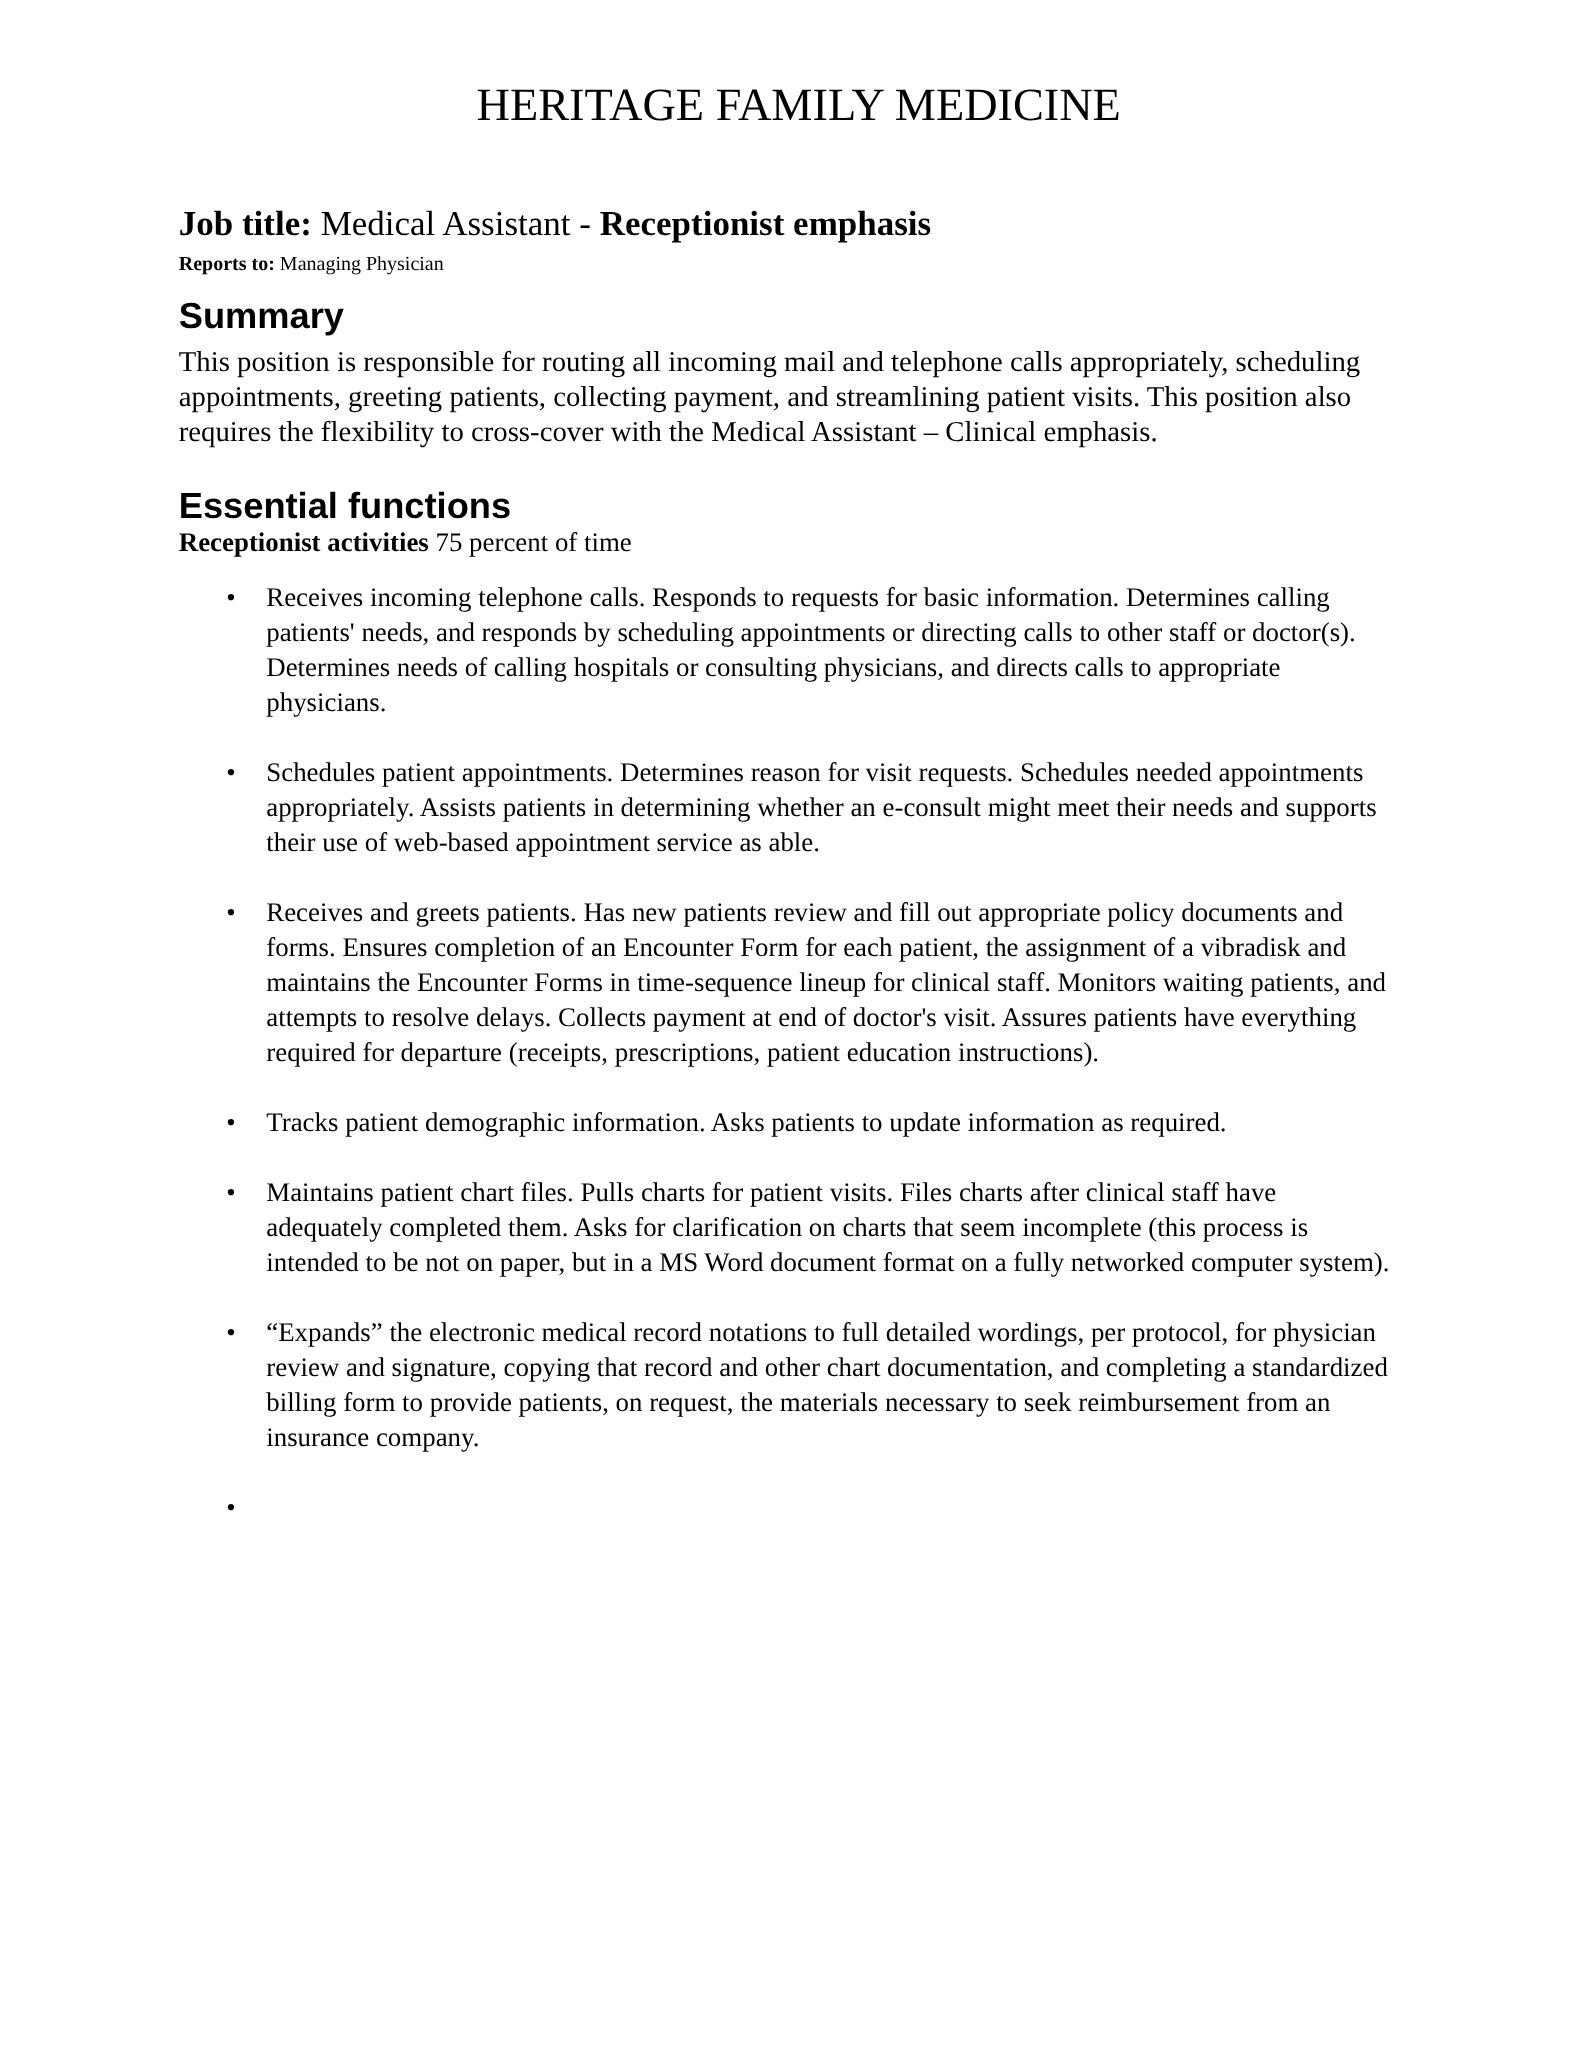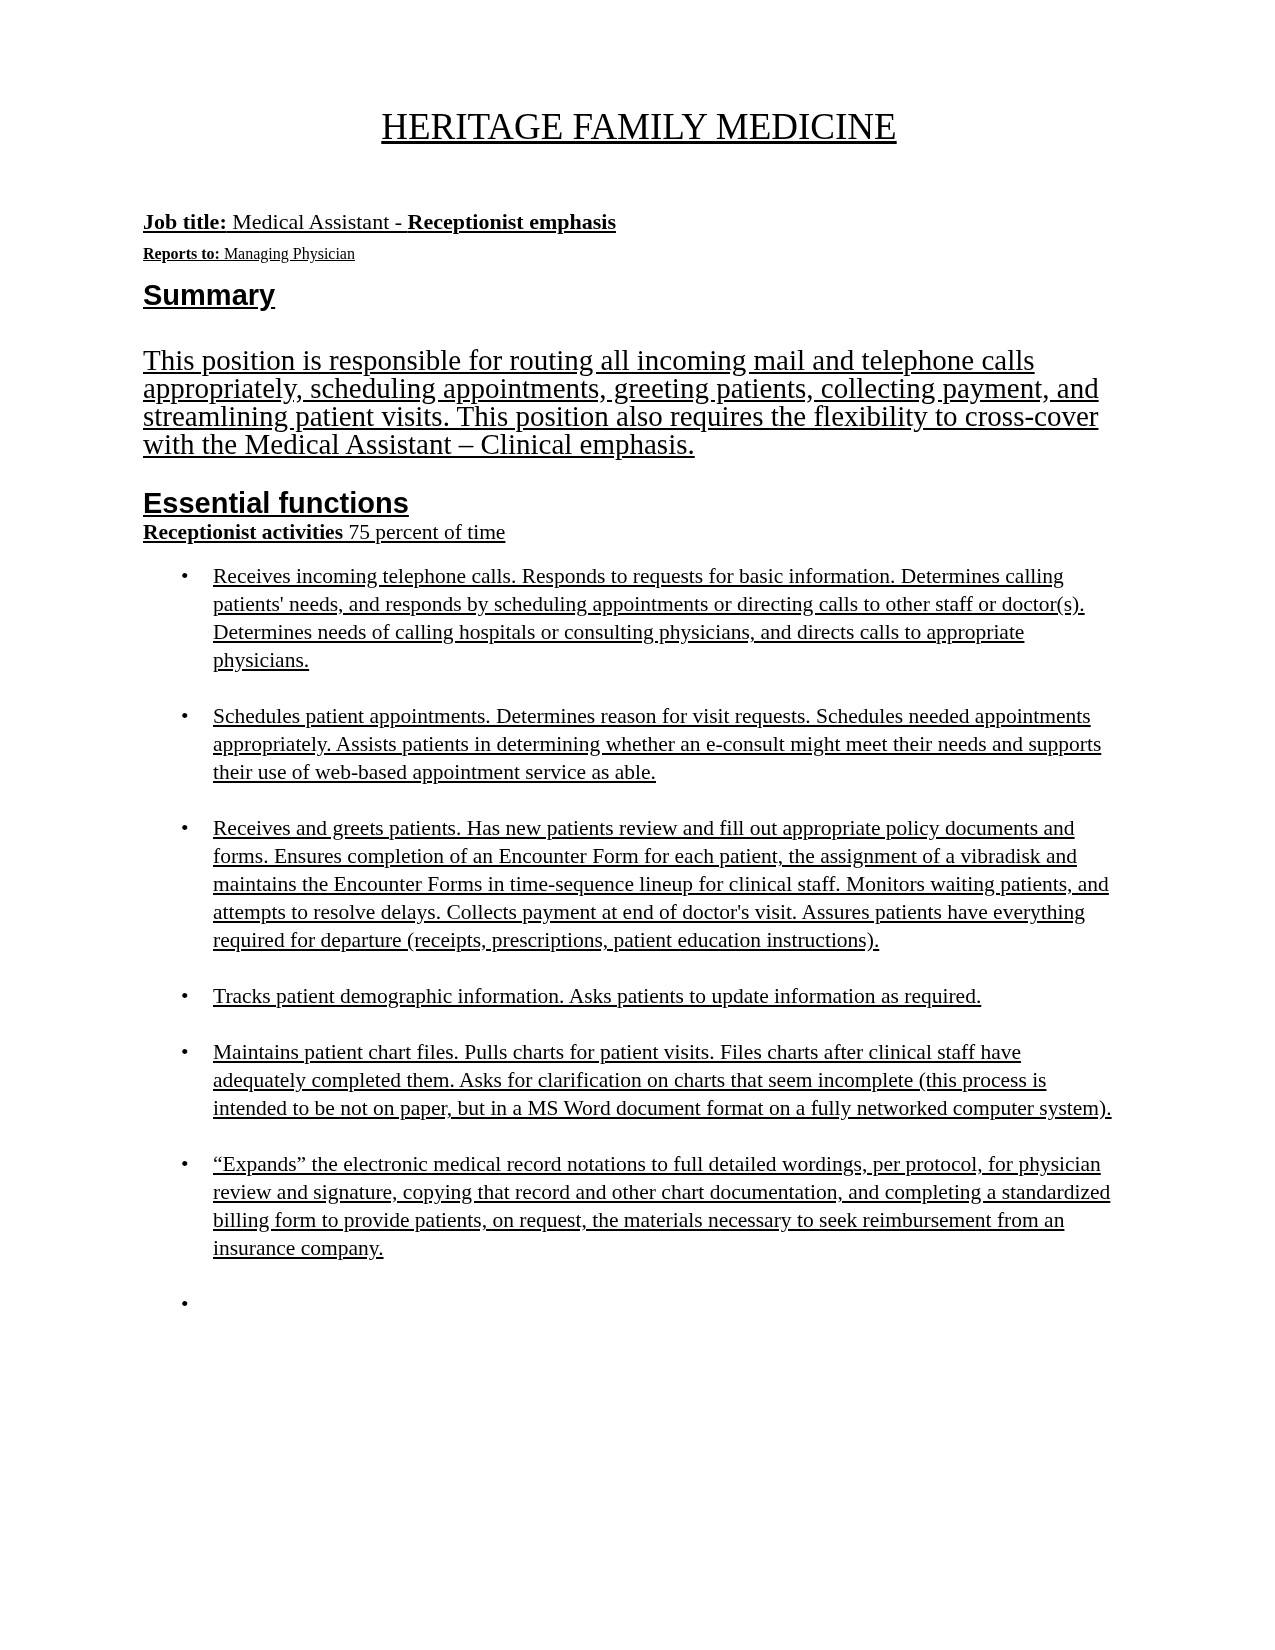--- a/index.html
+++ b/index.html
@@ -5,55 +5,54 @@
   html, body {
     margin: 0;
     padding: 0;
     background: #ffffff;
   }
   .page {
     position: relative;
     width: 1275px;
     height: 1650px;
     box-sizing: border-box;
-    padding: 104px 140px 0 143px;
+    padding: 62px 140px 0 143px;
     background: #ffffff;
     color: #000000;
     font-family: "Liberation Serif", "DejaVu Serif", serif;
     overflow: hidden;
-    text-decoration: underline;
   }
   .doc-title {
     text-align: center;
     font-size: 37px;
     line-height: 45px;
     font-weight: 400;
     margin: 0;
   }
   .job-line {
     margin-top: 56px;
-    font-size: 22px;
+    font-size: 28px;
     line-height: 34px;
   }
   .bold { font-weight: 700; }
   .reports-line {
     font-size: 16px;
     line-height: 29px;
   }
   .sans-heading {
     font-family: "Liberation Sans", "DejaVu Sans", sans-serif;
     font-size: 29px;
     line-height: 30px;
     font-weight: 700;
     margin: 0;
   }
   .summary-heading { margin-top: 12px; }
   .summary-para {
-    margin: 36px 0 0 0;
-    font-size: 29px;
+    margin: 8px 0 0 0;
+    font-size: 23px;
     line-height: 28px;
     max-width: 962px;
   }
   .functions-heading { margin-top: 30px; }
   .activities-line {
     font-size: 21.5px;
     line-height: 28px;
   }
   ul.bullets {
     list-style: none;

